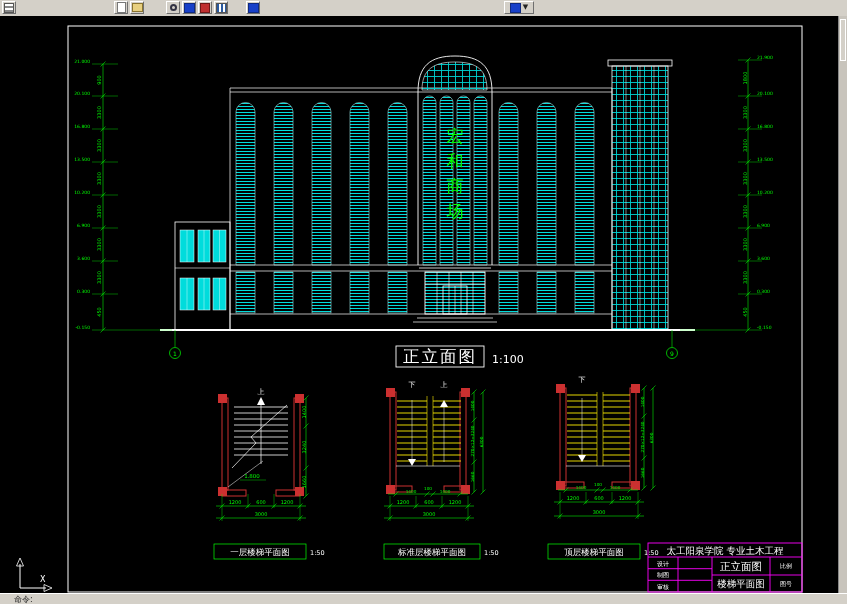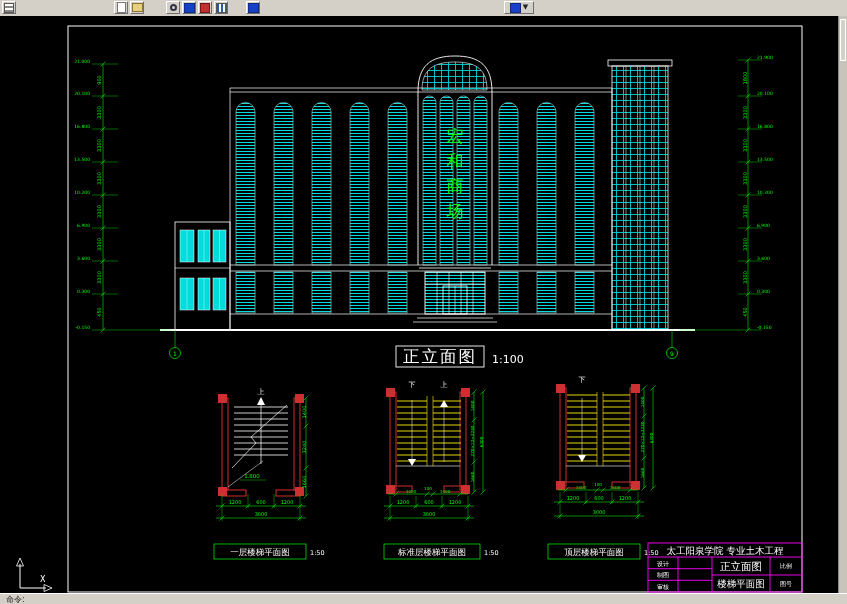--- a/index.html
+++ b/index.html
@@ -11,21 +11,21 @@
   .gf{width:9px;height:7px;background:#e8d080;border:1px solid #8a7430;}
   .gb{width:9px;height:8px;background:#1840c8;border:1px solid #102a80;}
   .gr{width:8px;height:8px;background:#c03030;border:1px solid #701818;}
   .gz{width:7px;height:7px;border:2px solid #334;border-radius:50%;box-sizing:border-box;}
   .gg{width:9px;height:8px;background:repeating-linear-gradient(90deg,#2a5aa0,#2a5aa0 2px,#fff 2px,#fff 4px);border:1px solid #555;}
   .gq{width:8px;height:8px;background:repeating-linear-gradient(0deg,#888,#888 2px,#fff 2px,#fff 4px);border:1px solid #555;}
   .dd{font-size:7px;color:#222;line-height:13px;margin-left:2px;}
   .canvas{position:absolute;top:16px;left:0;width:838px;height:577px;background:#000;}
   .vscroll{position:absolute;top:16px;right:0;width:9px;height:577px;background:#c8c4bc;border-left:1px solid #888;box-sizing:border-box;}
   .vthumb{position:absolute;top:3px;left:1px;width:6px;height:42px;background:#d4d0c8;border:1px solid #fff;box-sizing:border-box;}
-  .statusbar{position:absolute;left:0;right:0;bottom:0;height:11px;background:#d4d0c8;border-top:1px solid #ffffff;font-size:8px;color:#222;line-height:11px;padding-left:6px;box-sizing:border-box;}
+  .statusbar{position:absolute;left:0;right:0;bottom:0;height:11px;background:#d4d0c8;border-top:1px solid #ffffff;font-size:8px;color:#222;line-height:11px;padding-left:14px;box-sizing:border-box;}
   svg{font-family:"DejaVu Sans",sans-serif;}
   svg text{fill:#ffffff;}
   .tg{fill:#00ff00;}
   .tw{fill:#ffffff;}
   .tm{fill:#ffffff;}
   .strip{fill:url(#pH);stroke:#9beaea;stroke-width:0.6;}
   .lwin{fill:url(#pH);stroke:#9beaea;stroke-width:0.6;}
   .wl{stroke:#cc3030;fill:none;stroke-width:1;}
   .wf{fill:#cc3030;stroke:none;}
   .dim{stroke:#00ff00;stroke-width:0.55;fill:none;}

